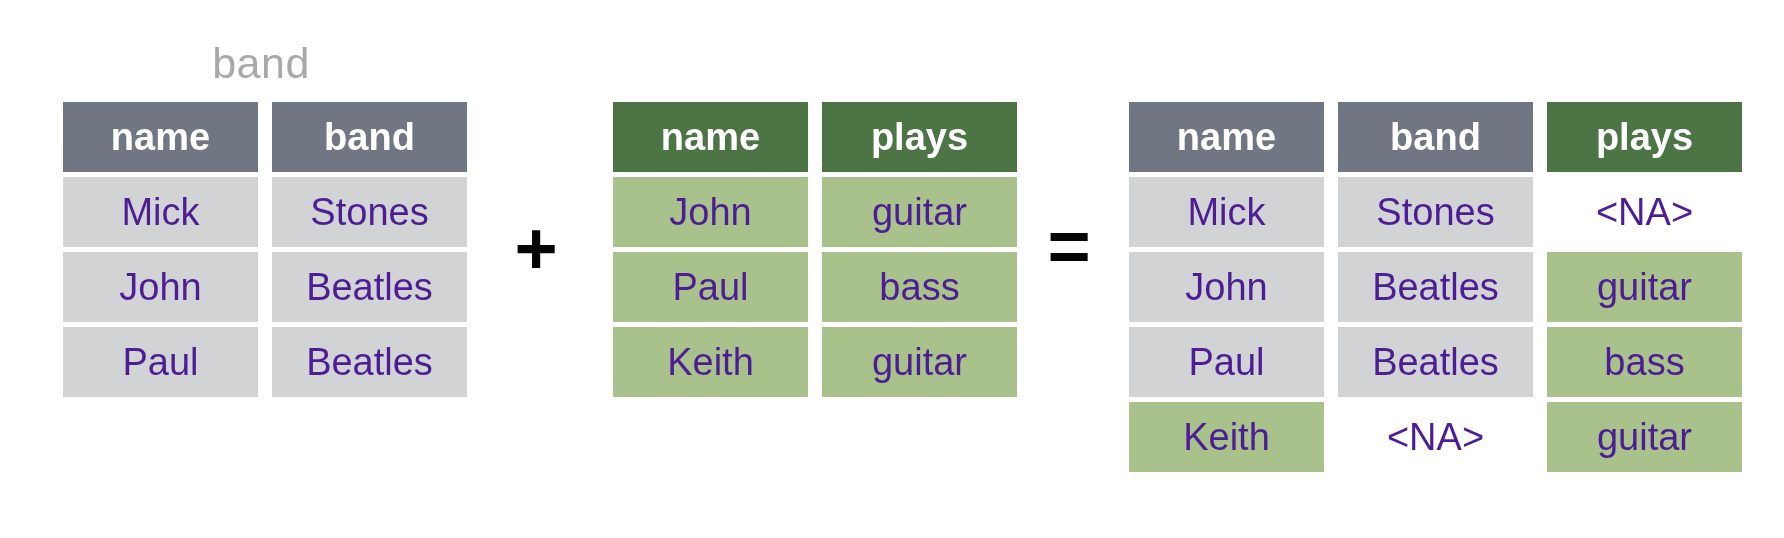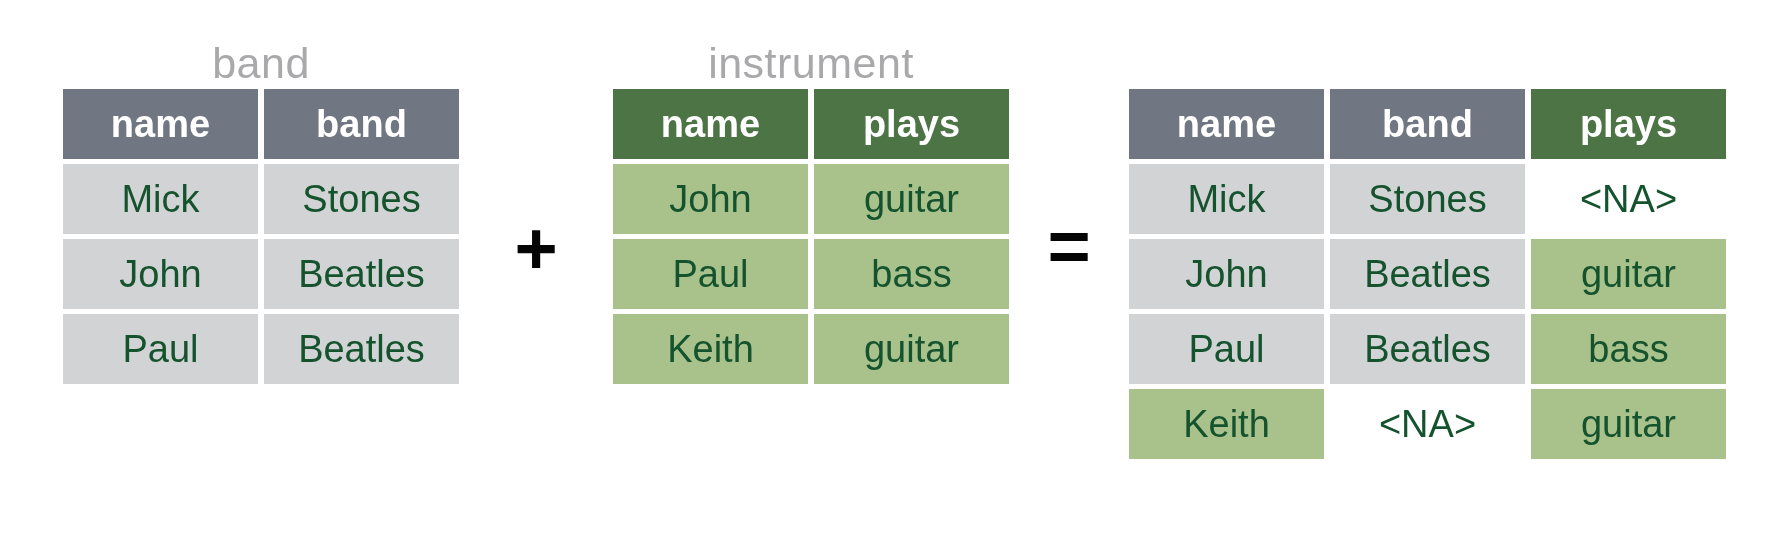--- a/index.html
+++ b/index.html
@@ -18,34 +18,34 @@
     line-height: 50px;
     text-align: center;
     font-size: 43px;
     color: #a9a9ab;
     letter-spacing: 0.5px;
   }
   .title-band { left: 63px; width: 396px; }
   .title-instrument { left: 613px; width: 396px; }
   .tbl {
     position: absolute;
-    top: 89px;
+    top: 102px;
     display: grid;
-    gap: 5px 6px;
+    gap: 5px 14px;
   }
   .tbl-band       { left: 63px;   grid-template-columns: 195px 195px; }
   .tbl-instrument { left: 613px;  grid-template-columns: 195px 195px; }
   .tbl-result     { left: 1129px; grid-template-columns: 195px 195px 195px; }
   .cell {
     height: 70px;
     display: flex;
     align-items: center;
     justify-content: center;
     font-size: 38px;
-    color: #14532d;
+    color: #4c1d95;
     white-space: nowrap;
   }
   .cell.header { font-weight: bold; color: #ffffff; }
   .theme-gray-header  { background: #717782; }
   .theme-green-header { background: #4c7444; }
   .theme-gray  { background: #d2d3d5; }
   .theme-green { background: #a9c28c; }
   .theme-none  { background: transparent; }
   .op {
     position: absolute;
@@ -57,21 +57,20 @@
   }
   .op-plus   { left: 536px;  top: 249px; }
   .op-equals { left: 1069px; top: 247px; }
 </style>
 </head>
 <body>
 
 <div class="canvas">
   <div class="table-title title-band">band</div>
 
-  <div class="table-title title-instrument">instrument</div>
 
   <div class="tbl tbl-band">
       <div class="cell header theme-gray-header">name</div>
       <div class="cell header theme-gray-header">band</div>
       <div class="cell theme-gray">Mick</div>
       <div class="cell theme-gray">Stones</div>
       <div class="cell theme-gray">John</div>
       <div class="cell theme-gray">Beatles</div>
       <div class="cell theme-gray">Paul</div>
       <div class="cell theme-gray">Beatles</div>

